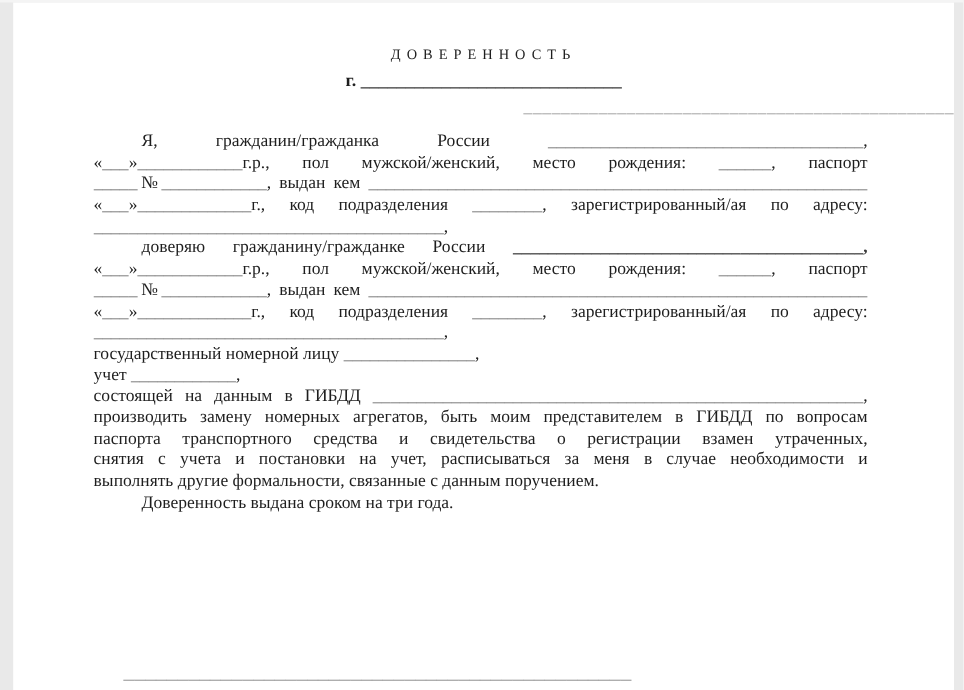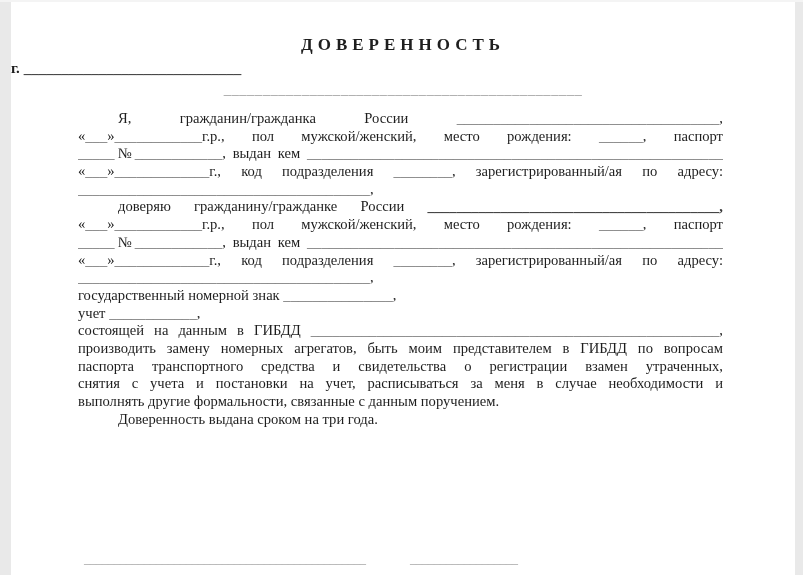--- a/index.html
+++ b/index.html
@@ -8,42 +8,42 @@
   }
   *{margin:0;padding:0;box-sizing:border-box;}
   html,body{width:803px;height:575px;overflow:hidden;}
   body{background:var(--backdrop);font-family:"Liberation Serif","DejaVu Serif",serif;color:var(--text);}
   .page{
     position:absolute;left:11px;top:2px;width:784px;height:573px;
     background:var(--page);
   }
   .header{text-align:center;}
   .doc-title{
-    margin-top:32px;font-size:17px;font-weight:bold;letter-spacing:5px;
+    margin-top:32px;font-size:12px;font-weight:normal;letter-spacing:5px;
     line-height:22px;
   }
   .place-line{
-    margin-top:2px;font-size:15px;font-weight:bold;line-height:20px;text-align:left;
+    margin-top:2px;font-size:15px;font-weight:bold;line-height:20px;text-align:center;
   }
   .place-line .blank{color:var(--bold-line);}
   .date-line{
-    margin-top:3px;font-size:14.6px;line-height:16px;text-align:center;
+    margin-top:3px;font-size:14.6px;line-height:16px;text-align:right;
     color:var(--light-line);letter-spacing:0.5px;
   }
   .form-body{
     margin:13px 72px 0 67px;font-size:14.6px;line-height:17.7px;
   }
   .ln{height:17.7px;overflow:hidden;white-space:normal;}
   .ln.j{text-align:justify;text-align-last:justify;}
   .ln.ind{text-indent:40px;}
   .ln .u{color:var(--blank-line);}
   .ln .b{font-weight:bold;color:var(--bold-line);}
   .footer{
     position:absolute;left:0;top:549px;width:100%;
-    padding-left:73px;font-size:12px;line-height:16px;
+    padding-left:92px;font-size:18px;line-height:16px;
     color:var(--light-line);display:flex;gap:44px;white-space:nowrap;
   }
   .edge-top{position:absolute;left:0;top:0;width:803px;height:2px;background:#f4f4f4;}
 </style>
 </head>
 <body>
 
 <div class="page">
   <div class="header">
     <div class="doc-title">ДОВЕРЕННОСТЬ</div>
@@ -55,28 +55,27 @@
     <div class="ln j ind"><span>Я, гражданин/гражданка России </span><span class="u">____________________________________</span><span>,</span></div>
     <div class="ln j"><span>«</span><span class="u">___</span><span>»</span><span class="u">____________</span><span>г.р., пол мужской/женский, место рождения: </span><span class="u">______</span><span>, паспорт</span></div>
     <div class="ln j"><span class="u">_____</span><span>№</span><span class="u">____________</span><span>, выдан кем </span><span class="u">_________________________________________________________</span></div>
     <div class="ln j"><span>«</span><span class="u">___</span><span>»</span><span class="u">_____________</span><span>г., код подразделения </span><span class="u">________</span><span>, зарегистрированный/ая по адресу:</span></div>
     <div class="ln"><span class="u">________________________________________</span><span>,</span></div>
     <div class="ln j ind"><span>доверяю гражданину/гражданке России </span><span class="u b">________________________________________</span><span class="b">,</span></div>
     <div class="ln j"><span>«</span><span class="u">___</span><span>»</span><span class="u">____________</span><span>г.р., пол мужской/женский, место рождения: </span><span class="u">______</span><span>, паспорт</span></div>
     <div class="ln j"><span class="u">_____</span><span>№</span><span class="u">____________</span><span>, выдан кем </span><span class="u">_________________________________________________________</span></div>
     <div class="ln j"><span>«</span><span class="u">___</span><span>»</span><span class="u">_____________</span><span>г., код подразделения </span><span class="u">________</span><span>, зарегистрированный/ая по адресу:</span></div>
     <div class="ln"><span class="u">________________________________________</span><span>,</span></div>
-    <div class="ln"><span>государственный номерной знак </span><span class="u">_______________</span><span>,</span></div>
+    <div class="ln"><span>государственный номерной лицу </span><span class="u">_______________</span><span>,</span></div>
     <div class="ln"><span>учет </span><span class="u">____________</span><span>,</span></div>
     <div class="ln j"><span>состоящей на данным в ГИБДД </span><span class="u">________________________________________________________</span><span>,</span></div>
     <div class="ln j"><span>производить замену номерных агрегатов, быть моим представителем в ГИБДД по вопросам</span></div>
     <div class="ln j"><span>паспорта транспортного средства и свидетельства о регистрации взамен утраченных,</span></div>
     <div class="ln j"><span>снятия с учета и постановки на учет, расписываться за меня в случае необходимости и</span></div>
     <div class="ln"><span>выполнять другие формальности, связанные с данным поручением.</span></div>
     <div class="ln ind"><span>Доверенность выдана сроком на три года.</span></div>
   </div>
 
   <div class="footer">
     <span>_______________________________________________</span>
-    <span>__________________</span>
   </div>
 </div>
 <div class="edge-top"></div>
 
 </body></html>

